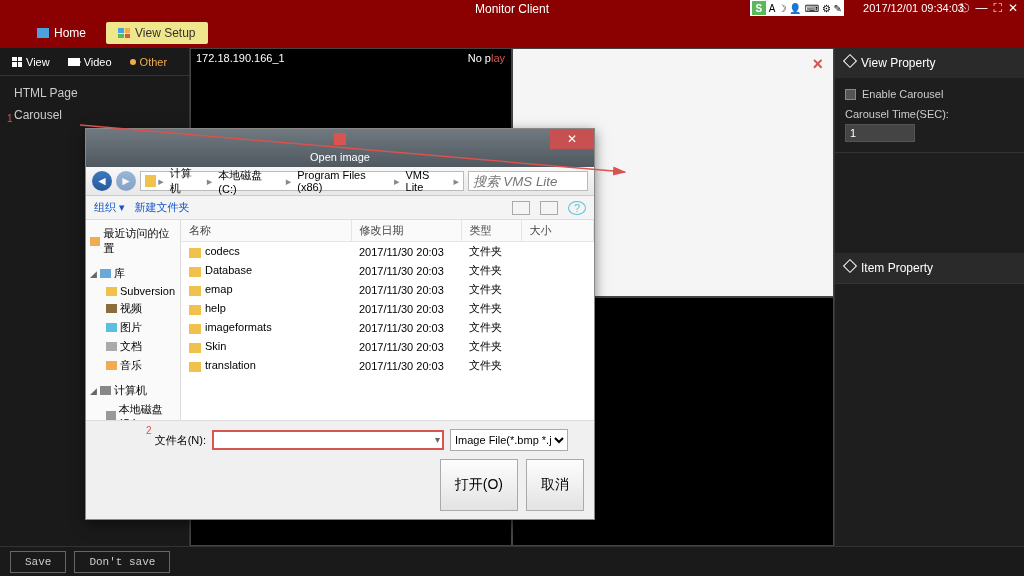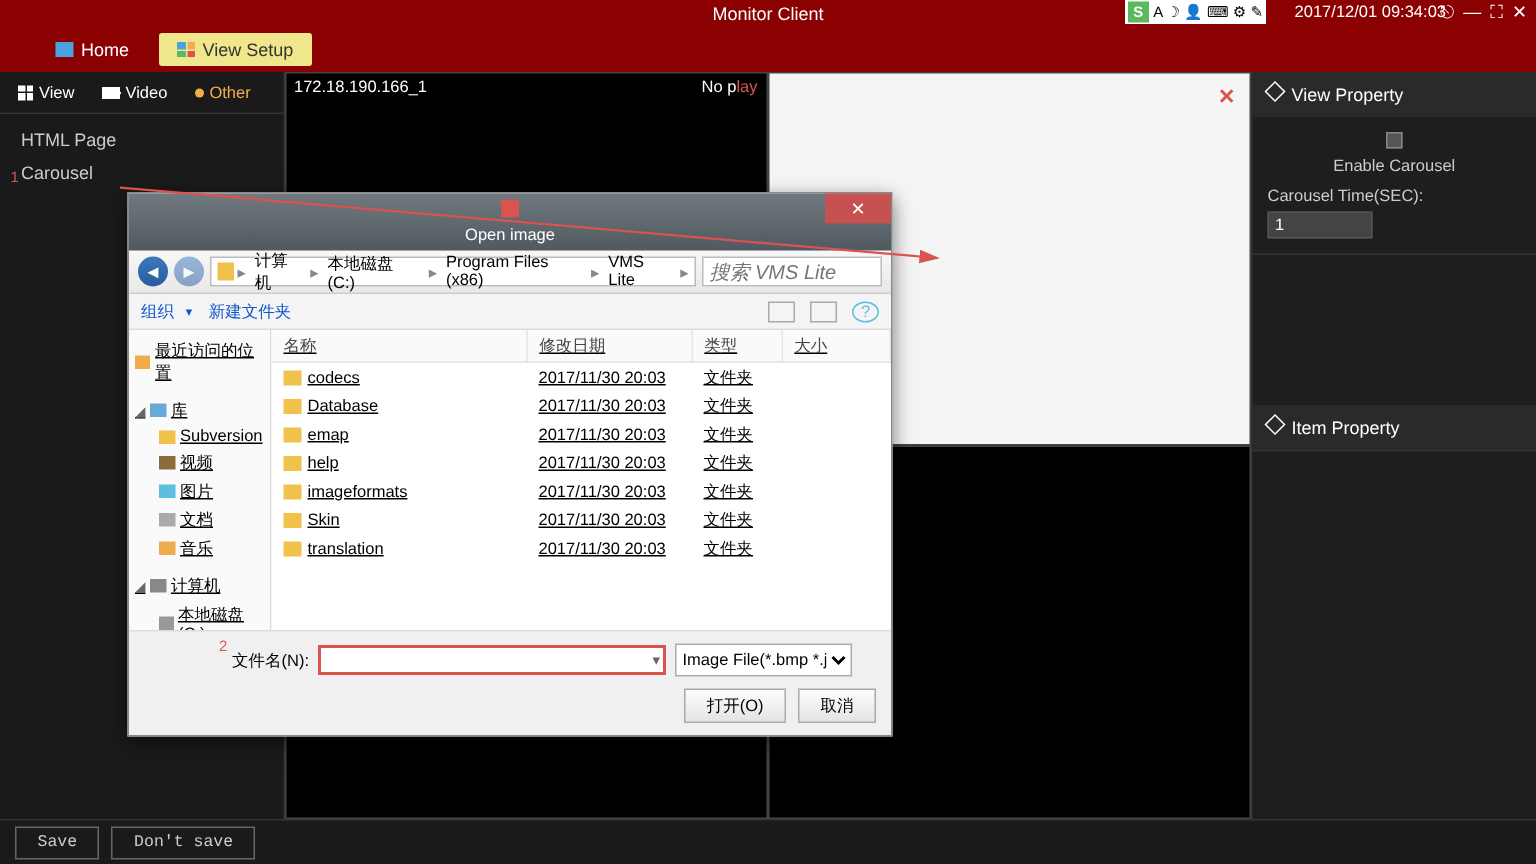--- a/index.html
+++ b/index.html
@@ -57,46 +57,46 @@
 .cell .noplay { position: absolute; top: 3px; right: 6px; color: #fff; font-size: 11px; }
 .cell .noplay .x { color: #d9534f; }
 .cell.c2 .close-x { position: absolute; top: 5px; right: 10px; color: #d9534f; font-size: 18px; font-weight: bold; cursor: pointer; }
 
 
 .right-panel { width: 190px; background: #1e1e1e; border-left: 1px solid #333; }
 .right-section { border-bottom: 1px solid #333; }
 .right-section .hdr { display: flex; gap: 6px; padding: 8px 10px; font-size: 12px; background:#2a2a2a; }
 .right-section .hdr .gear { width:10px;height:10px;border:1px solid #fff; transform:rotate(45deg);}
 .prop-body { padding: 10px; }
-.checkbox-row { display: flex; align-items: center; gap: 6px; margin-bottom: 8px; font-size: 11px; color:#ccc;flex-direction:column; }
+.checkbox-row { display: flex; align-items: center; gap: 6px; margin-bottom: 8px; font-size: 11px; color:#ccc; }
 .checkbox-row .cb { width: 11px; height: 11px; border: 1px solid #888; background: #555; }
 .label-txt { font-size: 11px; color: #ccc; margin-bottom: 4px; }
 .num-input { width: 70px; height: 18px; background: #444; border: 1px solid #555; color: #fff; padding: 0 4px; font-size: 11px; }
 
 
 .bottom-bar { position: absolute; bottom: 0; left: 0; right: 0; height: 30px; background: #1a1a1a; border-top: 1px solid #333; display: flex; align-items: center; padding-left: 10px; gap: 8px; }
 .bottom-bar button { background: transparent; border: 1px solid #666; color: #ccc; padding: 4px 14px; font-size: 11px; cursor: pointer; font-family: Liberation Mono, monospace; }
 
 
 .dialog { position: absolute; left: 85px; top: 128px; width: 510px; background: #f0f0f0; border: 1px solid #888; box-shadow: 0 4px 12px rgba(0,0,0,.5); font-size: 11px; color: #000; }
 .dlg-title { background: linear-gradient(#707880,#505860); color: #fff; padding: 4px 8px; display: flex; align-items: center; gap: 6px; position:relative;flex-direction:column;}
 .dlg-title .ico { width:12px;height:12px;background:#d9534f;}
 .dlg-title .cls { position:absolute; right:0; top:0; width:44px; height:20px; background:#c75050; color:#fff; display:flex;align-items:center;justify-content:center; font-size:12px;}
 .dlg-nav { background: linear-gradient(#f8f8f8,#e8e8e8); border-bottom:1px solid #ccc; padding: 4px 6px; display:flex; align-items:center; gap:4px; }
 .dlg-nav .navarrow { width:20px;height:20px;border-radius:50%;background:linear-gradient(#3a7abd,#2a5a9d);color:#fff;display:flex;align-items:center;justify-content:center;font-size:12px;cursor:pointer;}
 .dlg-nav .crumb { flex:1; background:#fff; border:1px solid #bbb; height:20px; display:flex; align-items:center; padding:0 4px; gap:2px;}
 .dlg-nav .crumb .seg { padding:0 4px;}
 .dlg-nav .crumb .sep { color:#888;}
 .dlg-nav .search { width:120px; background:#fff;border:1px solid #bbb;height:20px; padding:0 4px; color:#888; font-style:italic;}
 .dlg-toolbar { background:#f4f4f4; border-bottom:1px solid #ddd; padding:4px 8px; display:flex; align-items:center; gap:10px;}
-.dlg-toolbar .link{ color:#15c; cursor:pointer;font-family:Liberation Mono, monospace;}
+.dlg-toolbar .link{ color:#15c; cursor:pointer;}
 .dlg-toolbar .spacer{flex:1;}
 .dlg-toolbar .tb-ico{ width:18px;height:14px;border:1px solid #aaa; cursor:pointer;}
 
-.dlg-body { display:flex; height:200px;text-decoration:underline; }
+.dlg-body { display:flex; height:200px; }
 .dlg-side { width:95px; background:#fafafa; border-right:1px solid #ddd; overflow:hidden; padding:4px 2px;}
 .dlg-side .grp { margin-bottom:6px;}
 .dlg-side .grp-hdr { display:flex;align-items:center;gap:3px;padding:2px;}
 .dlg-side .grp-hdr .tri{ font-size:9px;color:#666;}
 .dlg-side .sub { padding:2px 2px 2px 18px; display:flex;align-items:center;gap:3px;}
 .dlg-side .ico-s{width:11px;height:9px;display:inline-block;}
 .ico-recent{background:#f0ad4e;}
 .ico-lib{background:#6aa8d8;}
 .ico-fold{background:#f0c14b;}
 .ico-vid{background:#8a6d3b;}
@@ -112,21 +112,21 @@
 .dlg-list td{ padding:2px 8px; font-size:11px;}
 .dlg-list td .fico{width:12px;height:10px;background:#f0c14b;display:inline-block;margin-right:4px;vertical-align:middle;}
 
 .dlg-foot { padding:8px 10px; background:#f0f0f0; border-top:1px solid #ddd;}
 .dlg-foot .row1{ display:flex; align-items:center; gap:6px; margin-bottom:8px;}
 .dlg-foot .row1 .callout2{ color:#d9534f; font-size:10px; position:relative; top:-10px;}
 .dlg-foot .fname-input{ flex: 0 0 232px; height:20px; border:2px solid #d9534f; background:#fff; position:relative;}
 .dlg-foot .fname-input .dd{position:absolute;right:2px;top:2px;font-size:10px;color:#666;}
 .dlg-foot select.ftype{ width:118px; height:22px; border:1px solid #aaa; font-size:11px; background:#fff;}
 .dlg-foot .row2{ display:flex; justify-content:flex-end; gap:8px;}
-.dlg-foot button{ padding:3px 14px; border:1px solid #aaa; background:linear-gradient(#fdfdfd,#e3e3e3); font-size:11px; cursor:pointer;}
+.dlg-foot button{ padding:16px 14px; border:1px solid #aaa; background:linear-gradient(#fdfdfd,#e3e3e3); font-size:14px; cursor:pointer;}
 
 
 .red-arrow{ position:absolute; left:80px; top:120px; pointer-events:none; }
 </style>
 </head>
 <body>
 
 <div class="titlebar">
   <div class="center-title">Monitor Client</div>
   <div class="status-box">

